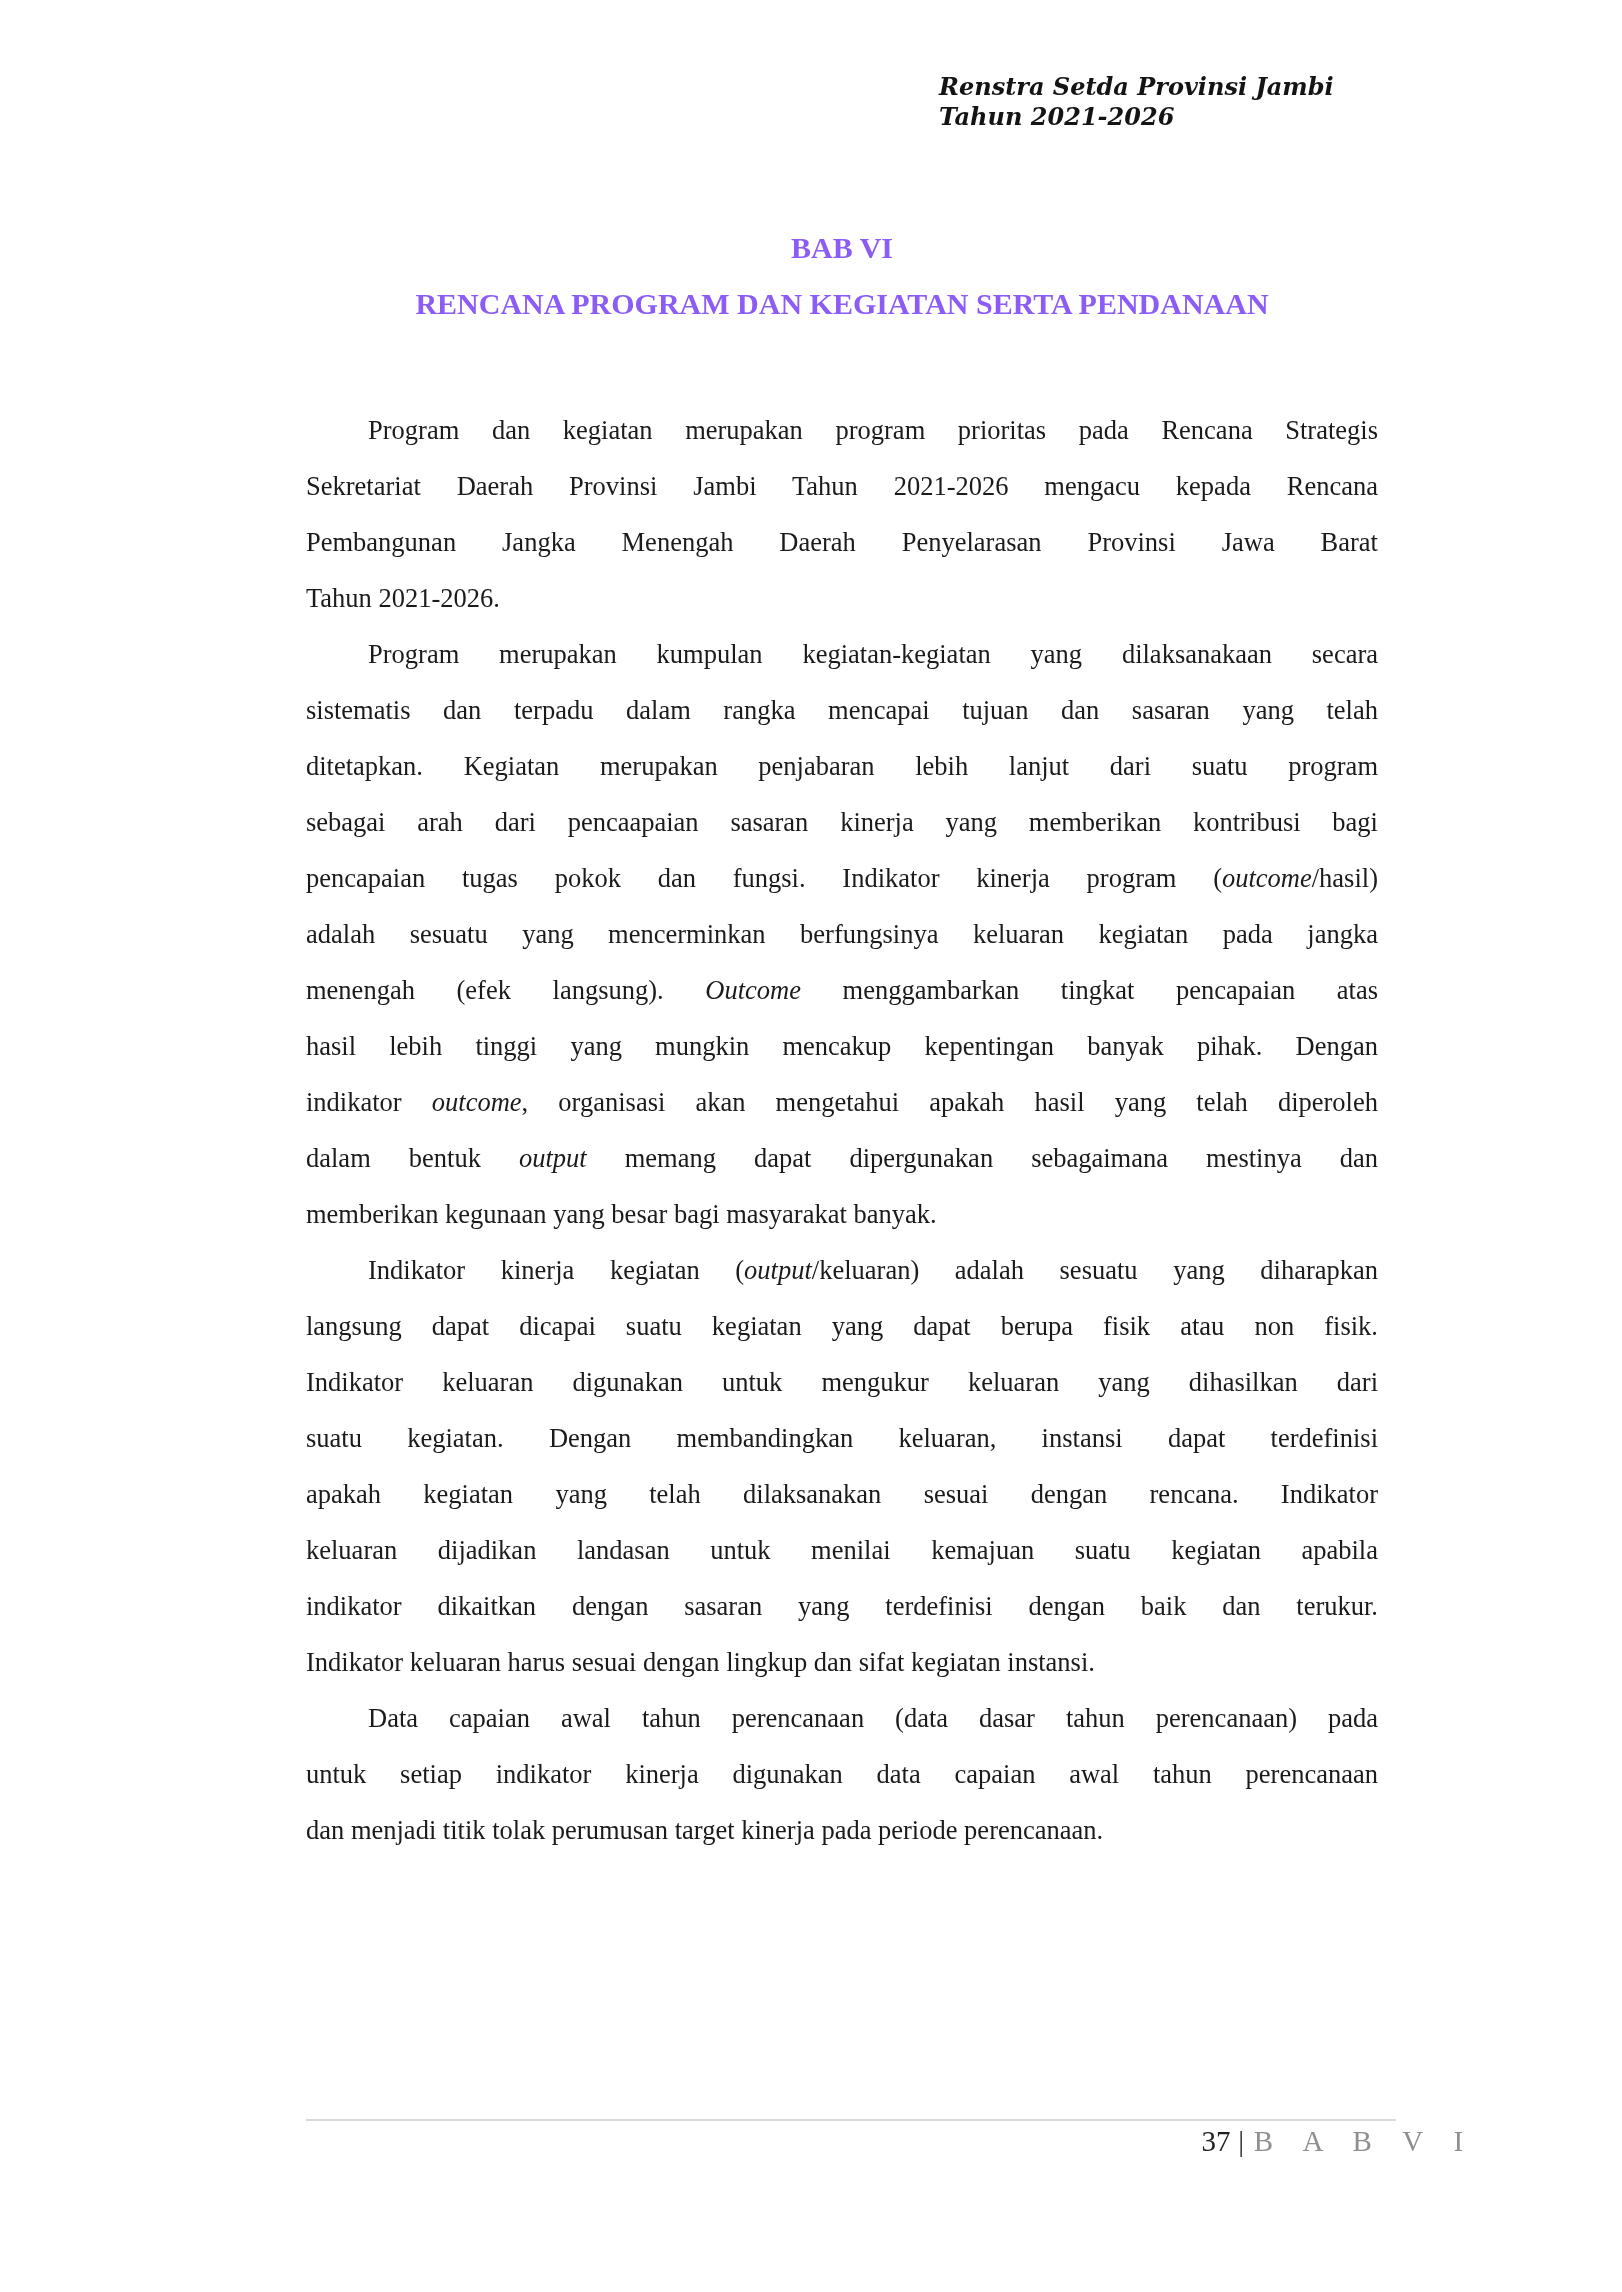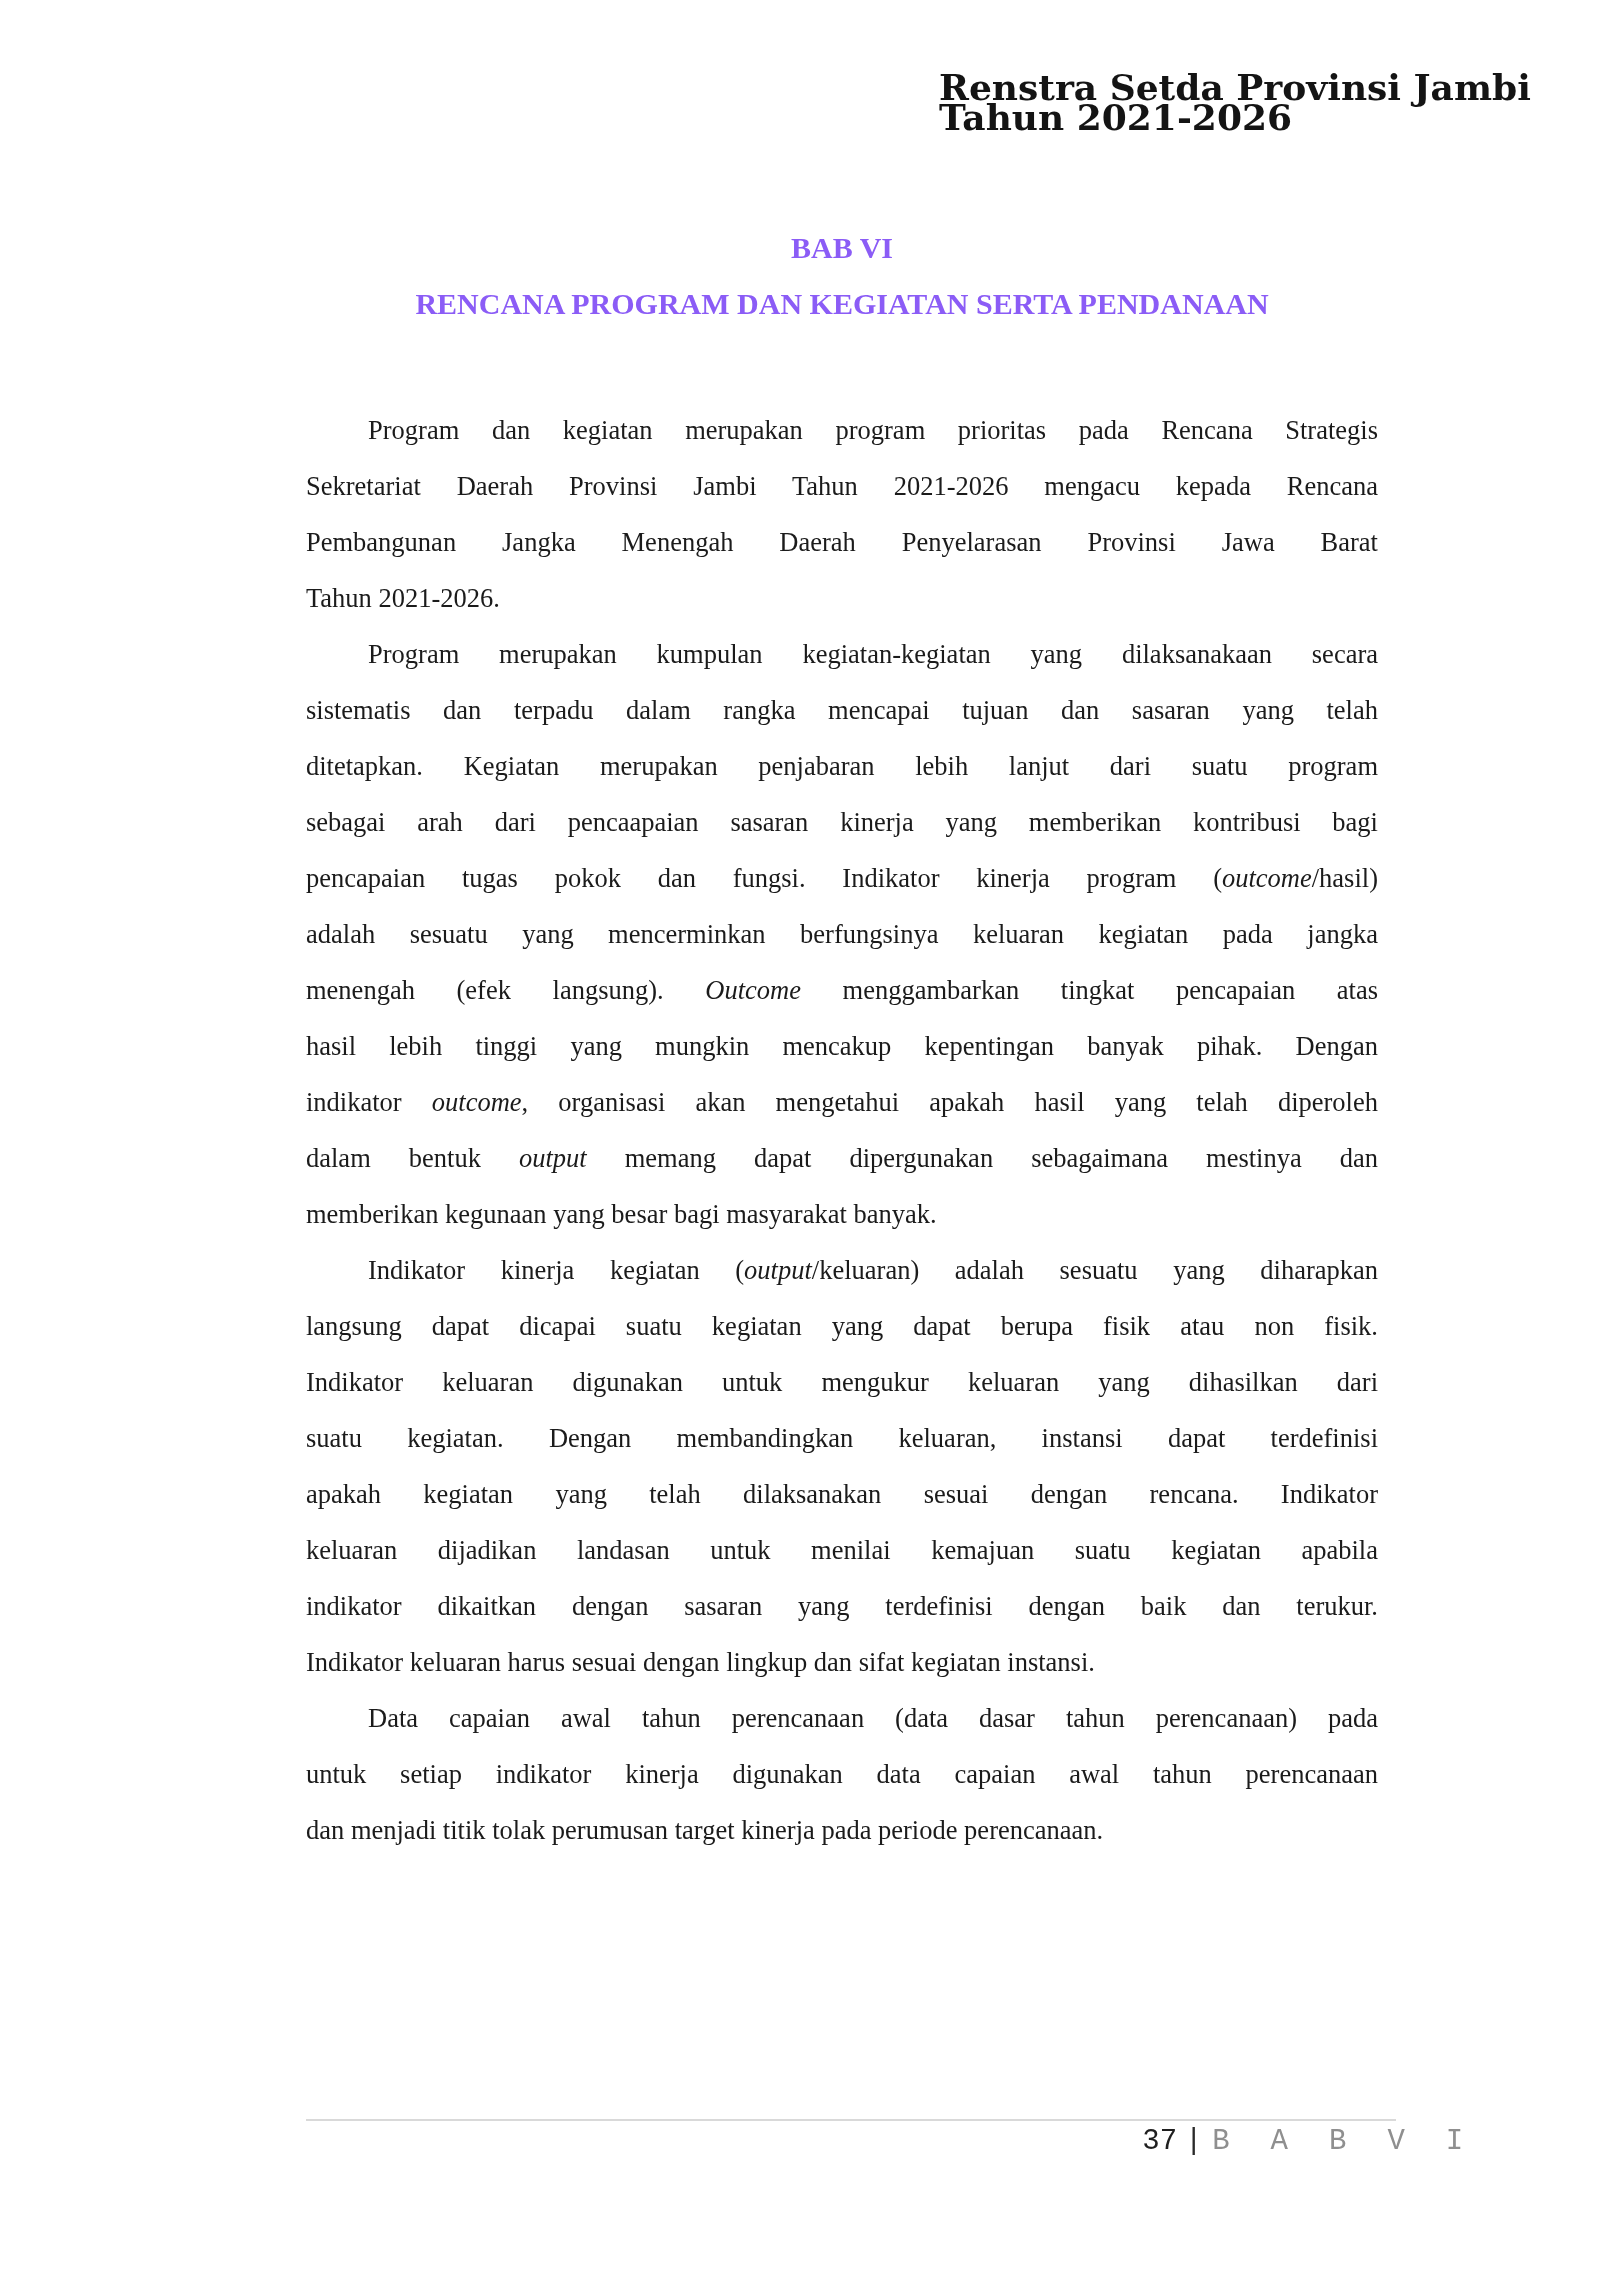--- a/index.html
+++ b/index.html
@@ -8,22 +8,22 @@
     width:1622px;height:2293px;
     background:#ffffff;
     overflow:hidden;
     font-family:"Liberation Serif", serif;
     color:#1b1b1b;
   }
   
   .doc-header{
     position:absolute;left:939px;top:72px;
     font-family:"DejaVu Serif", serif;
-    font-weight:bold;
-    font-size:36px;line-height:30px;
+    font-weight:bold;font-style:italic;
+    font-size:24px;line-height:30px;
     color:#141414;white-space:nowrap;
   }
   
   .chapter{
     position:absolute;left:306px;top:220px;width:1072px;
     text-align:center;font-weight:bold;
     font-size:30px;line-height:56px;
     color:#8b5cf6;white-space:nowrap;
   }
   
@@ -40,21 +40,21 @@
   .bodyline.lastline{text-align-last:left;}
   .bodyline.indent{text-indent:62px;}
   .bodyline em{font-style:italic;}
   
   .footer-rule{
     position:absolute;left:306px;top:2119px;
     width:1090px;height:2px;background:#d9d9d9;
   }
   .doc-footer{
     position:absolute;top:2124px;right:147px;
-    font-family:Liberation Mono, monospace;
+    font-family:Liberation Serif, serif;
     font-size:29px;line-height:35px;
     color:#1f1f1f;white-space:nowrap;
   }
   .doc-footer .sep{margin:0 9.8px 0 7.8px;color:#2a2a2a;}
   .doc-footer .section{color:#8f8f8f;letter-spacing:11.8px;}
 </style>
 </head>
 <body>
 
 <div class="page">

